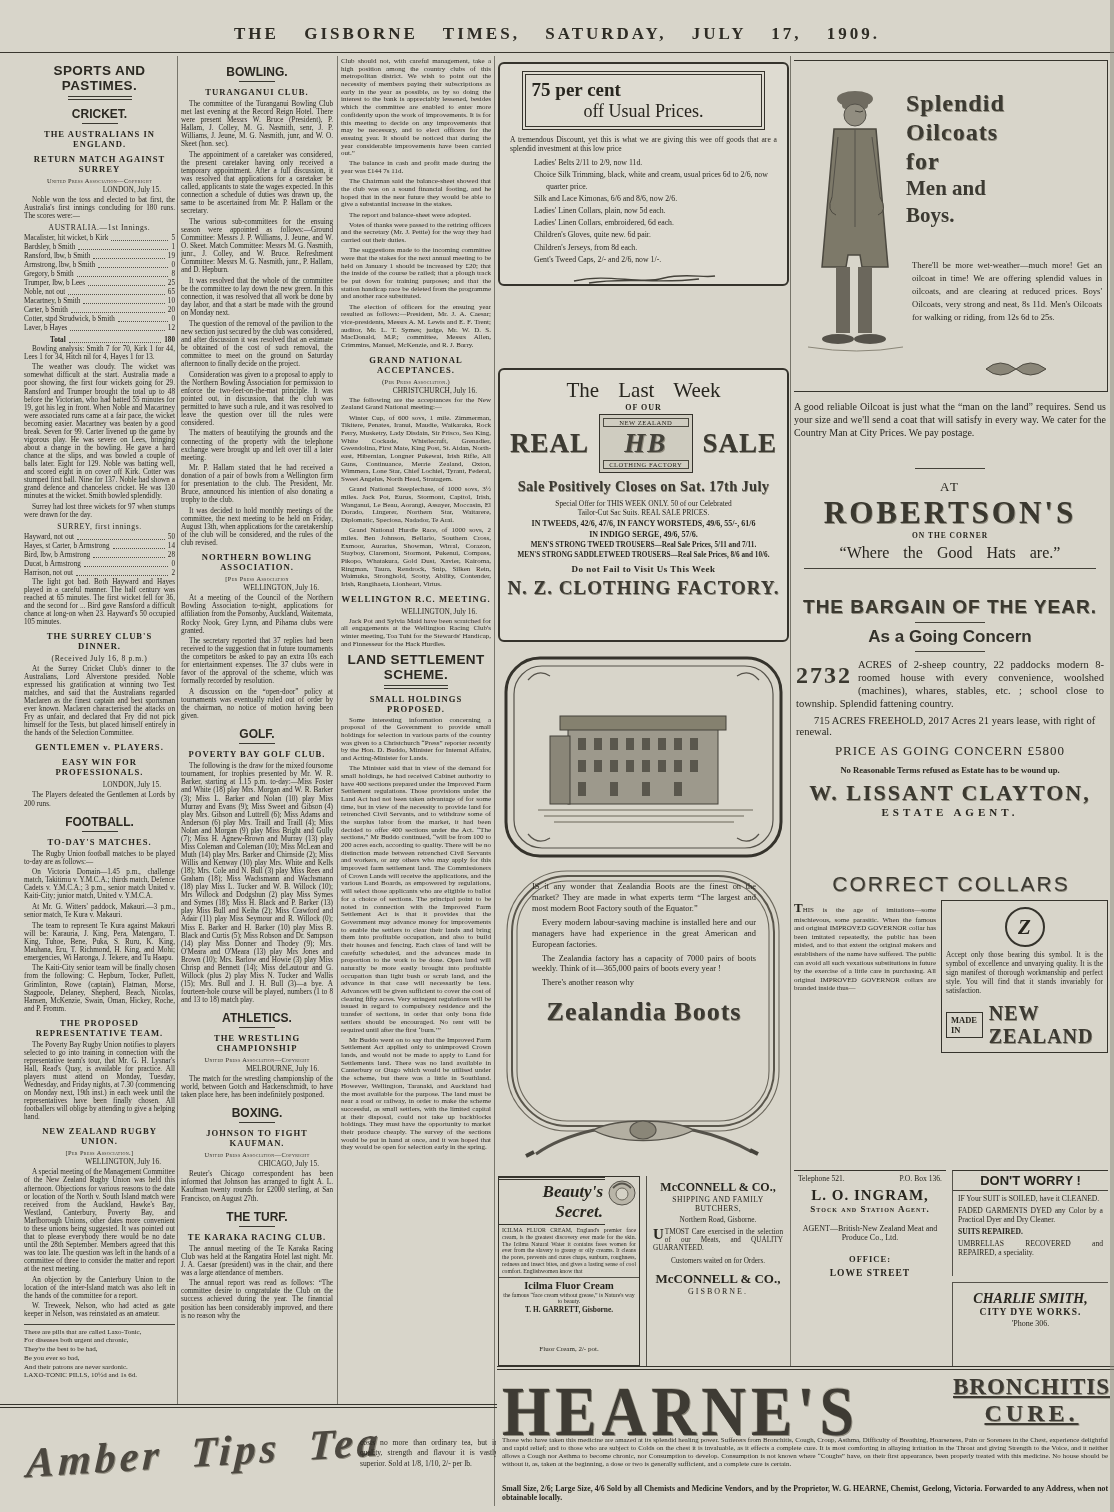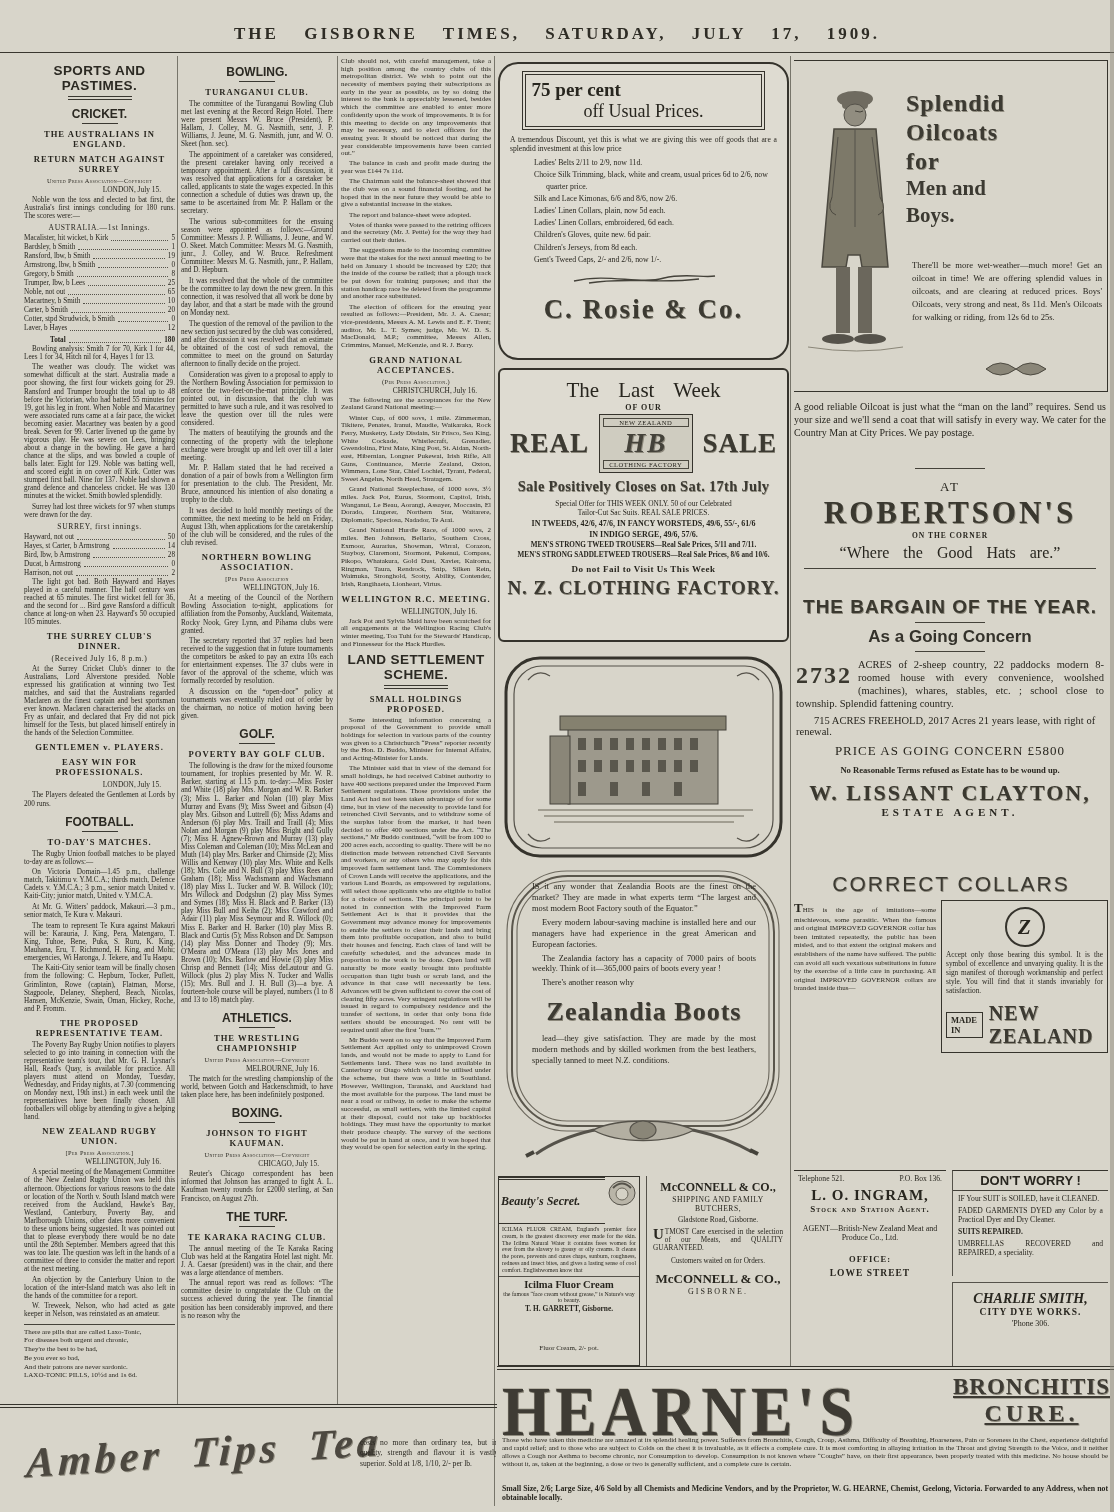--- a/index.html
+++ b/index.html
@@ -67,21 +67,21 @@
   .nzcf-visit{font-size:9px;font-weight:bold;text-align:center;margin-top:5px;letter-spacing:.5px;}
   .nzcf-sig{font-size:19px;font-weight:bold;text-align:center;letter-spacing:1px;margin-top:3px;color:#3c3a32;text-shadow:.6px .6px 0 #8d897c;}
 
   
   .zeal-inner{position:absolute;left:34px;top:14px;width:224px;font-size:8.4px;line-height:1.3;text-align:justify;}
   .zeal-inner p{margin:0 0 3px;text-indent:10px;}
   .zeal-inner p:first-child{text-indent:0;}
   .zeal-brand{font-size:26px;font-weight:bold;text-align:center;letter-spacing:1px;margin:6px 0 5px;color:#3c3a32;text-shadow:.7px .7px 0 #8d897c;}
 
   
-  .beauty-title{font-size:12px;font-weight:bold;font-style:italic;border-bottom:1px solid #35332c;border-top:3px double #35332c;padding:14px 2px;}
+  .beauty-title{font-size:17px;font-weight:bold;font-style:italic;border-bottom:1px solid #35332c;border-top:3px double #35332c;padding:2px 2px;text-align:right;}
   .beauty-body{font-size:5.8px;line-height:1.18;text-align:justify;margin:2px 3px;}
   .beauty-brand{font-size:10.5px;font-weight:bold;text-align:center;border-top:1px solid #55524a;padding-top:2px;}
   .beauty-sub{font-size:5.8px;text-align:center;margin:1px 2px;}
   .beauty-agent{font-size:7.4px;font-weight:bold;text-align:center;}
   .beauty-price{font-size:7px;text-align:center;margin-top:31px;}
   .mc-name{font-size:12px;font-weight:bold;text-align:center;margin-top:4px;}
   .mc-sub{font-size:7.6px;text-align:center;letter-spacing:.5px;}
   .mc-addr{font-size:7.4px;text-align:center;margin:2px 0 4px;}
   .mc-body{font-size:7.2px;text-align:justify;margin:0 6px;}
   .mc-body::first-letter{font-size:15px;font-weight:bold;float:left;line-height:.9;padding-right:1px;}
@@ -343,21 +343,21 @@
       <div class="nb-h3">WELLINGTON R.C. MEETING.</div>
       <div class="nb-dl">WELLINGTON, July 16.</div>
       <div class="nb-p">Jack Pot and Sylvia Maid have been scratched for all engagements at the Wellington Racing Club's winter meeting, Toa Tuhi for the Stewards' Handicap, and Finnesseur for the Hack Hurdles.</div>
       <div class="nb-h1">LAND SETTLEMENT SCHEME.</div>
       <div class="nb-h3">SMALL HOLDINGS PROPOSED.</div>
       <div class="nb-p">Some interesting information concerning a proposal of the Government to provide small holdings for selection in various parts of the country was given to a Christchurch “Press” reporter recently by the Hon. D. Buddo, Minister for Internal Affairs, and Acting-Minister for Lands.</div>
       <div class="nb-p">The Minister said that in view of the demand for small holdings, he had received Cabinet authority to have 400 sections prepared under the Improved Farm Settlement regulations. Those provisions under the Land Act had not been taken advantage of for some time, but in view of the necessity to provide land for retrenched Civil Servants, and to withdraw some of the surplus labor from the market, it had been decided to offer 400 sections under the Act. “The sections,” Mr Buddo continued, “will be from 100 to 200 acres each, according to quality. There will be no distinction made between retrenched Civil Servants and workers, or any others who may apply for this improved farm settlement land. The Commissioners of Crown Lands will receive the applications, and the various Land Boards, as empowered by regulations, will select those applicants who are eligible to ballot for a choice of sections. The principal point to be noted in connection with the Improved Farm Settlement Act is that it provides that the Government may advance money for improvements to enable the settlers to clear their lands and bring them into profitable occupation, and also to build their houses and fencing. Each class of land will be carefully scheduled, and the advances made in proportion to the work to be done. Open land will naturally be more easily brought into profitable occupation than light bush or scrub land, and the advance in that case will necessarily be less. Advances will be given sufficient to cover the cost of clearing fifty acres. Very stringent regulations will be issued in regard to compulsory residence and the transfer of sections, in order that only bona fide settlers should be encouraged. No rent will be required until after the first ‘burn.’”</div>
       <div class="nb-p">Mr Buddo went on to say that the Improved Farm Settlement Act applied only to unimproved Crown lands, and would not be made to apply to Land for Settlements land. There was no land available in Canterbury or Otago which would be utilised under the scheme, but there was a little in Southland. However, Wellington, Taranaki, and Auckland had the most available for the purpose. The land must be near a road or railway, in order to make the scheme successful, as small settlers, with the limited capital at their disposal, could not take up backblocks holdings. They must have the opportunity to market their produce cheaply. The survey of the sections would be put in hand at once, and it was hoped that they would be open for selection early in the spring.</div>
     </div>
 
-  <div class="adbox" style="left:498px;top:62px;width:291px;height:298px;border-radius:20px;">
+  <div class="adbox" style="left:498px;top:62px;width:291px;height:224px;">
     <div class="rosie-head">
       <div class="rosie-h1">75 per cent</div>
       <div class="rosie-h2">off Usual Prices.</div>
     </div>
     <div class="rosie-intro">A tremendous Discount, yet this is what we are giving this wee off goods that are a splendid investment at this low price</div>
     <div class="rosie-items">
         <div>Ladies' Belts 2/11 to 2/9, now 11d.</div>
         <div>Choice Silk Trimming, black, white and cream, usual prices 6d to 2/6, now quarter price.</div>
         <div>Silk and Lace Kimonas, 6/6 and 8/6, now 2/6.</div>
         <div>Ladies' Linen Collars, plain, now 5d each.</div>
@@ -438,21 +438,20 @@
       <ellipse cx="145" cy="262" rx="13" ry="9" fill="#8a8678" stroke="#55524a" stroke-width="1.2"></ellipse>
       <path d="M96,262 C70,268 52,276 38,286 M195,262 C222,268 240,276 254,284" stroke="#55524a" stroke-width="3" fill="none"></path>
       <path d="M36,284 l-8,4 M252,282 l8,4" stroke="#44423a" stroke-width="4" fill="none"></path>
     </svg>
     <div class="zeal-inner">
       <p>IS it any wonder that Zealandia Boots are the finest on the market?   They are made in what experts term “The largest and most modern Boot Factory south of the Equator.”</p>
       <p>Every modern labour-saving machine is installed here and our managers have had experience in the great American and European factories.</p>
       <p>The Zealandia factory has a capacity of 7000 pairs of boots weekly.  Think of it—365,000 pairs of boots every year !</p>
       <p>There's another reason why</p>
       <div class="zeal-brand">Zealandia Boots</div>
-      <p>lead—they give satisfaction.  They are made by the most modern methods and by skilled workmen from the best leathers, specially tanned to meet N.Z. conditions.</p>
     </div>
   </div>
 
   <div class="plain" style="left:498px;top:1176px;width:142px;height:190px;border:1.5px solid #35332c;">
     <div style="display:flex;align-items:flex-start;">
       <div class="beauty-title" style="flex:1;">Beauty's Secret.</div>
       <svg width="34" height="30" viewBox="0 0 34 30">
         <ellipse cx="17" cy="16" rx="13" ry="12" fill="#b9b5a8" stroke="#55524a"></ellipse>
         <circle cx="17" cy="17" r="6" fill="#d4d1c5" stroke="#6b675c"></circle>
         <path d="M8,11 q9,-9 18,0" stroke="#55524a" fill="none" stroke-width="2"></path>
@@ -462,21 +461,21 @@
     <div class="beauty-brand">Icilma Fluor Cream</div>
     <div class="beauty-sub">the famous “face cream without grease,” is Nature's way to beauty.</div>
     <div class="beauty-agent">T. H. GARRETT, Gisborne.</div>
     <div class="beauty-price">Fluor Cream, 2/- pot.</div>
   </div>
 
   <div class="plain" style="left:646px;top:1176px;width:143px;height:190px;border-left:1px solid #55524a;">
     <div class="mc-name">McCONNELL &amp; CO.,</div>
     <div class="mc-sub">SHIPPING AND FAMILY</div>
     <div class="mc-sub">BUTCHERS,</div>
-    <div class="mc-addr">Gladstone Road, Gisborne.</div>
+    <div class="mc-addr">Northern Road, Gisborne.</div>
     <div class="mc-body">UTMOST Care exercised in the selection of our Meats, and QUALITY GUARANTEED.</div>
     <div class="mc-orders">Customers waited on for Orders.</div>
     <div class="mc-name2">McCONNELL &amp; CO.,</div>
     <div class="mc-loc">GISBORNE.</div>
   </div>
 
   <div class="plain" style="left:794px;top:60px;width:314px;height:332px;border:1.5px solid #35332c;border-left:none;">
     <svg style="position:absolute;left:4px;top:16px;" width="110" height="306" viewBox="0 0 110 306">
       <ellipse cx="57" cy="22" rx="18" ry="8" fill="#6f6b60"></ellipse>
       <rect x="44" y="22" width="26" height="10" rx="4" fill="#6f6b60"></rect>

